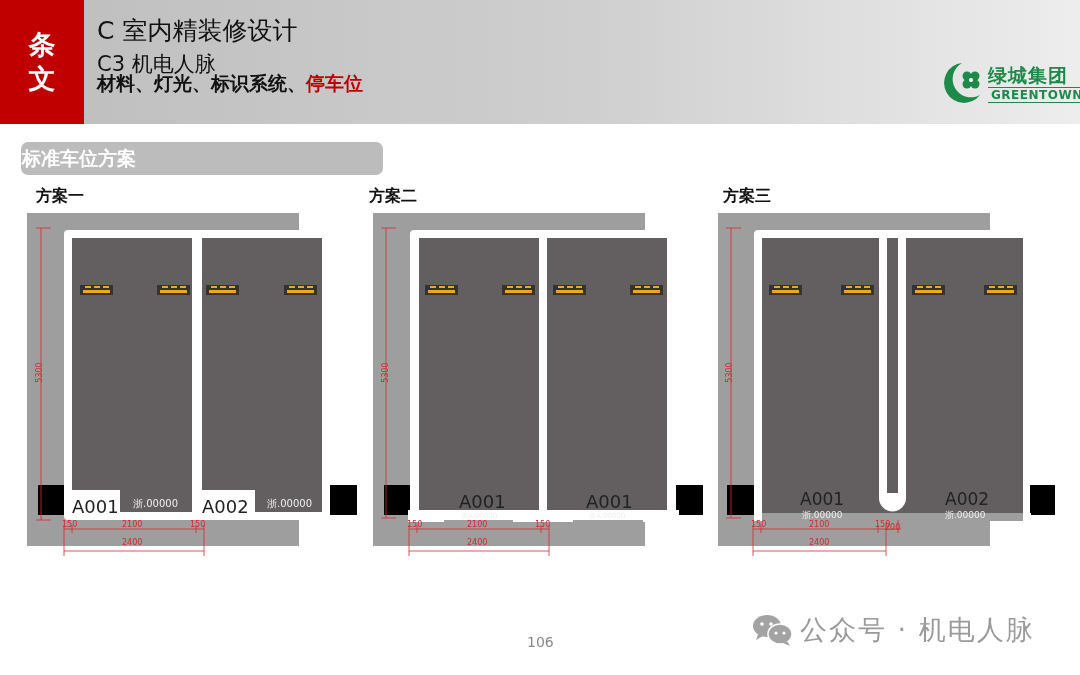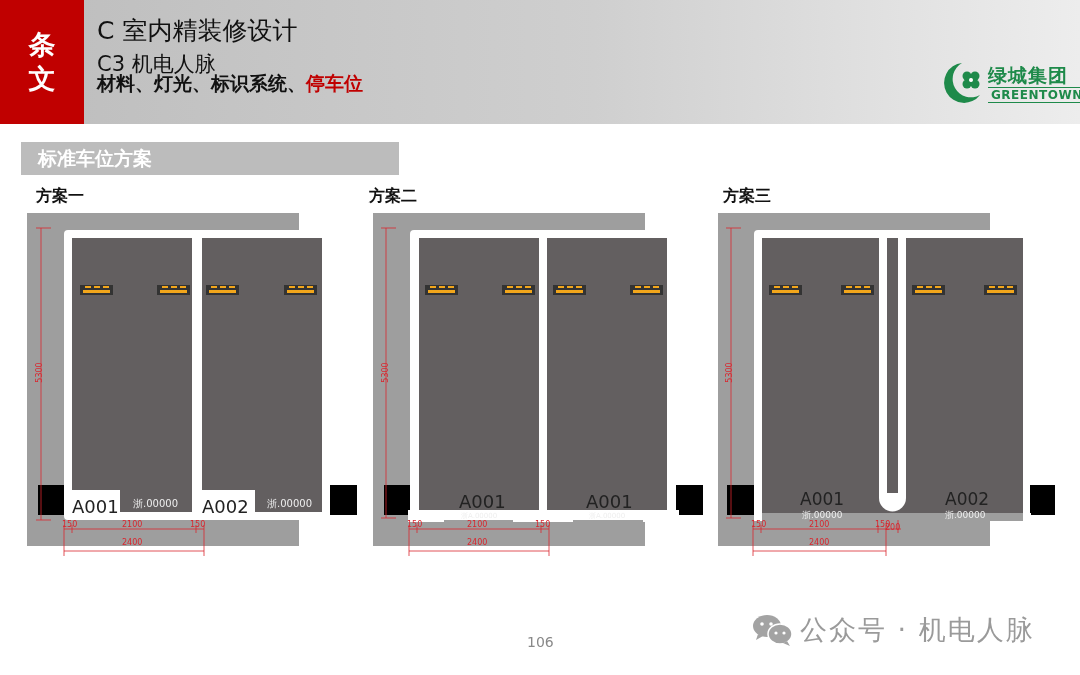--- a/index.html
+++ b/index.html
@@ -6,21 +6,21 @@
   body{width:1080px;height:675px;position:relative;overflow:hidden;background:#fff;font-family:"DejaVu Sans","Liberation Sans",sans-serif;}
   .header{position:absolute;left:0;top:0;width:1080px;height:124px;background:linear-gradient(90deg,#bdbdbd 0%,#cfcfcf 55%,#ededed 100%);}
   .red-tab{position:absolute;left:0;top:0;width:84px;height:124px;background:#c00000;color:#fff;font-weight:bold;font-size:27px;display:flex;flex-direction:column;align-items:center;justify-content:center;line-height:34px;}
   .h-title{position:absolute;left:97px;top:14px;font-size:25px;color:#111;}
   .h-sub{position:absolute;left:97px;top:50px;font-size:21px;color:#111;}
   .h-topics{position:absolute;left:97px;top:71px;font-size:19px;font-weight:bold;color:#111;}
   .h-topics .hl{color:#c00000;}
   .logo{position:absolute;left:940px;top:40px;width:130px;height:44px;margin-top:21px;}
   .logo-cn{position:absolute;left:48px;top:2px;font-size:19px;font-weight:bold;color:#1e8a4a;letter-spacing:1px;}
   .logo-en{position:absolute;left:48px;top:26px;font-size:12px;font-weight:bold;color:#1e8a4a;border-top:1.5px solid #1e8a4a;border-bottom:1.5px solid #1e8a4a;padding:0 3px;letter-spacing:0.5px;}
-  .section-bar{position:absolute;left:21px;top:142px;width:361px;height:33px;background:#bcbcbc;color:#fff;font-weight:bold;font-size:19px;line-height:33px;padding-left:17px;}
+  .section-bar{position:absolute;left:21px;top:142px;width:361px;height:33px;background:#bcbcbc;color:#fff;font-weight:bold;font-size:19px;line-height:33px;padding-left:1px;border-radius:7px;}
   .scheme-label{position:absolute;top:186px;font-size:16px;font-weight:bold;color:#111;}
   .plan{position:absolute;top:213px;width:272px;height:333px;background:#9e9e9e;}
   .plan svg{position:absolute;left:0;top:0;}
   .dims{position:absolute;top:520px;width:200px;height:40px;}
   .page-no{position:absolute;left:527px;top:634px;font-size:14px;color:#888;}
   .watermark{position:absolute;left:752px;top:612px;display:flex;align-items:center;color:#9a9a9a;font-size:27px;letter-spacing:2px;}
   .wm-icon{width:42px;height:34px;margin-right:6px;position:relative;}
 </style>
 </head>
 <body>

